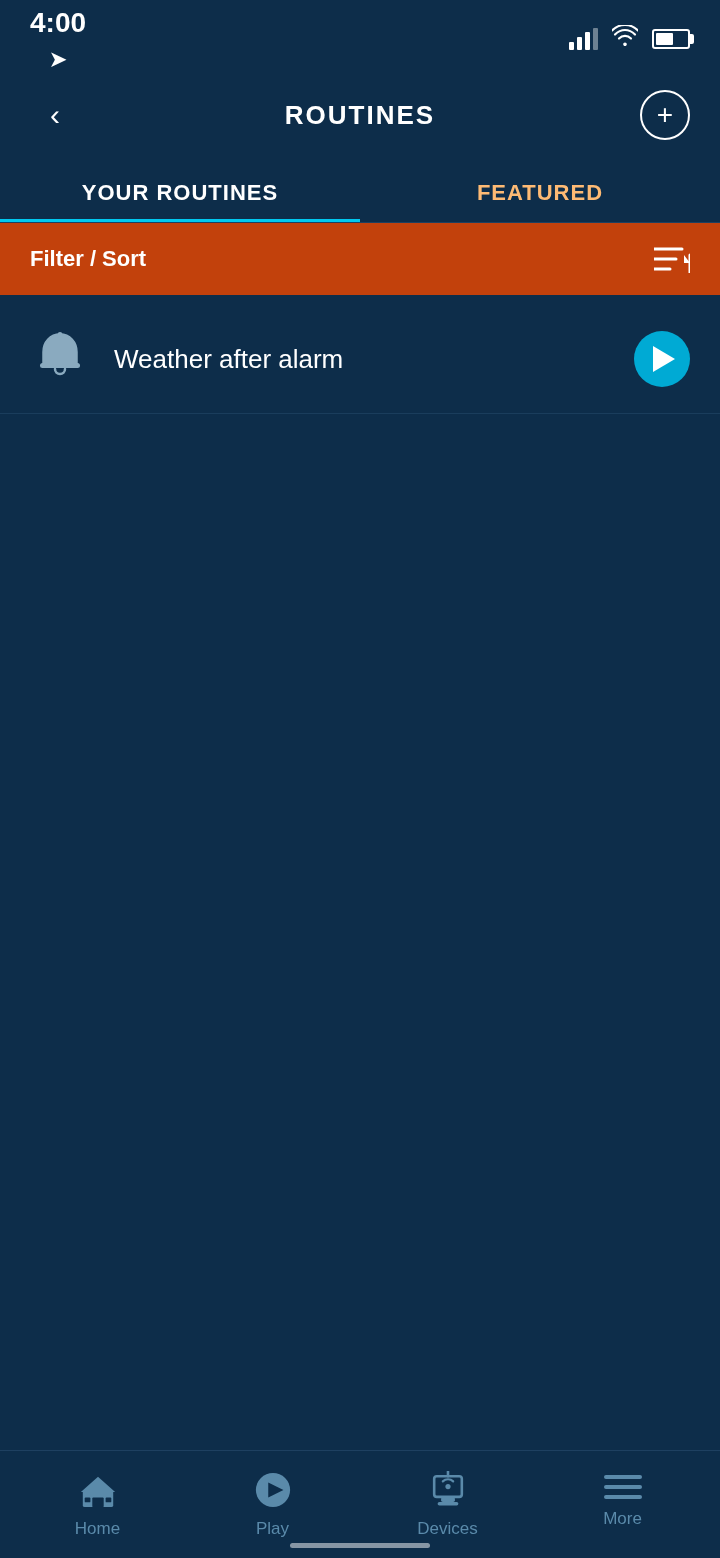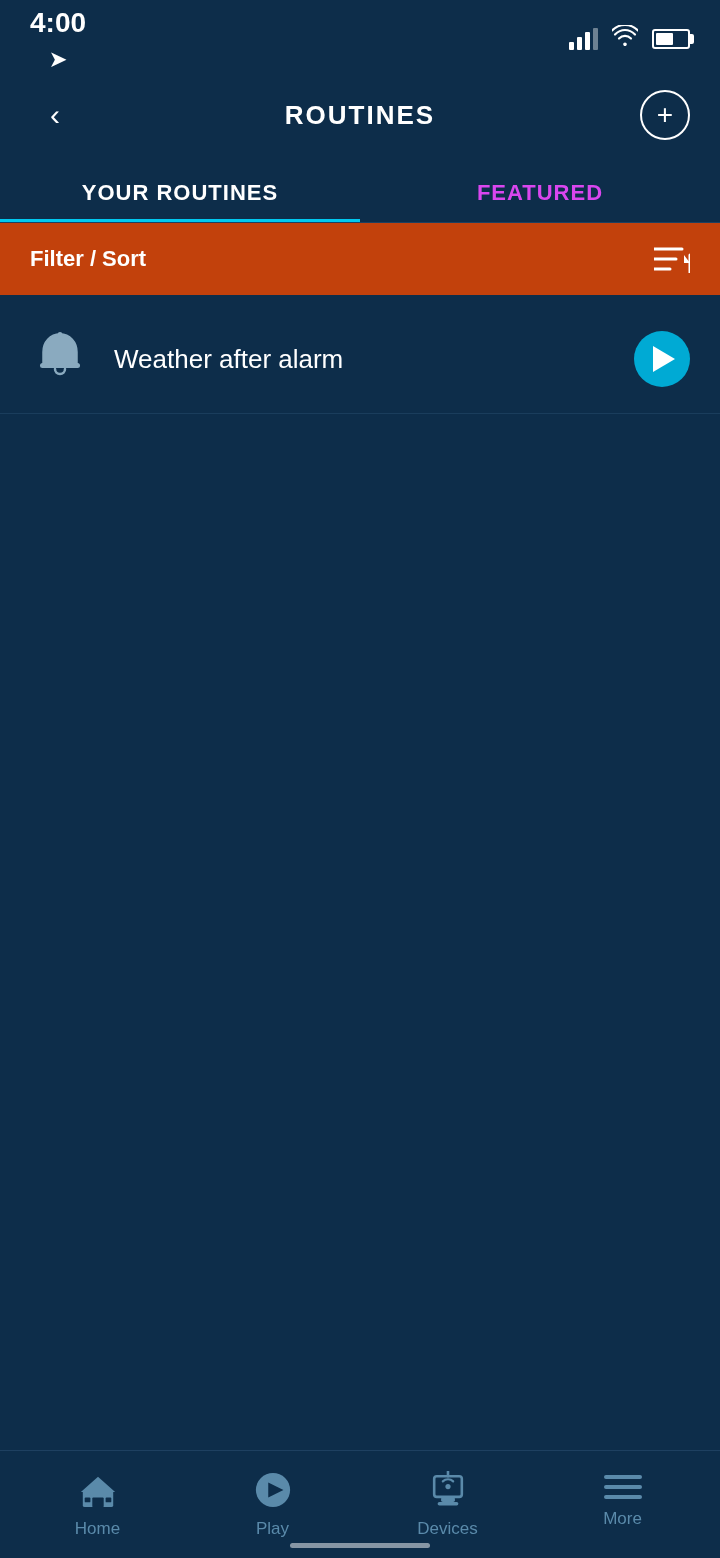--- a/index.html
+++ b/index.html
@@ -155,21 +155,21 @@
       letter-spacing: 1px;
       cursor: pointer;
       position: relative;
     }
 
     .tab.active {
       color: #ffffff;
     }
 
     .tab.inactive {
-      color: #d946ef;
+      color: #fdba74;
     }
 
     .tab-underline {
       position: absolute;
       bottom: 0;
       left: 0;
       right: 0;
       height: 3px;
       background: #00c8f0;
     }

